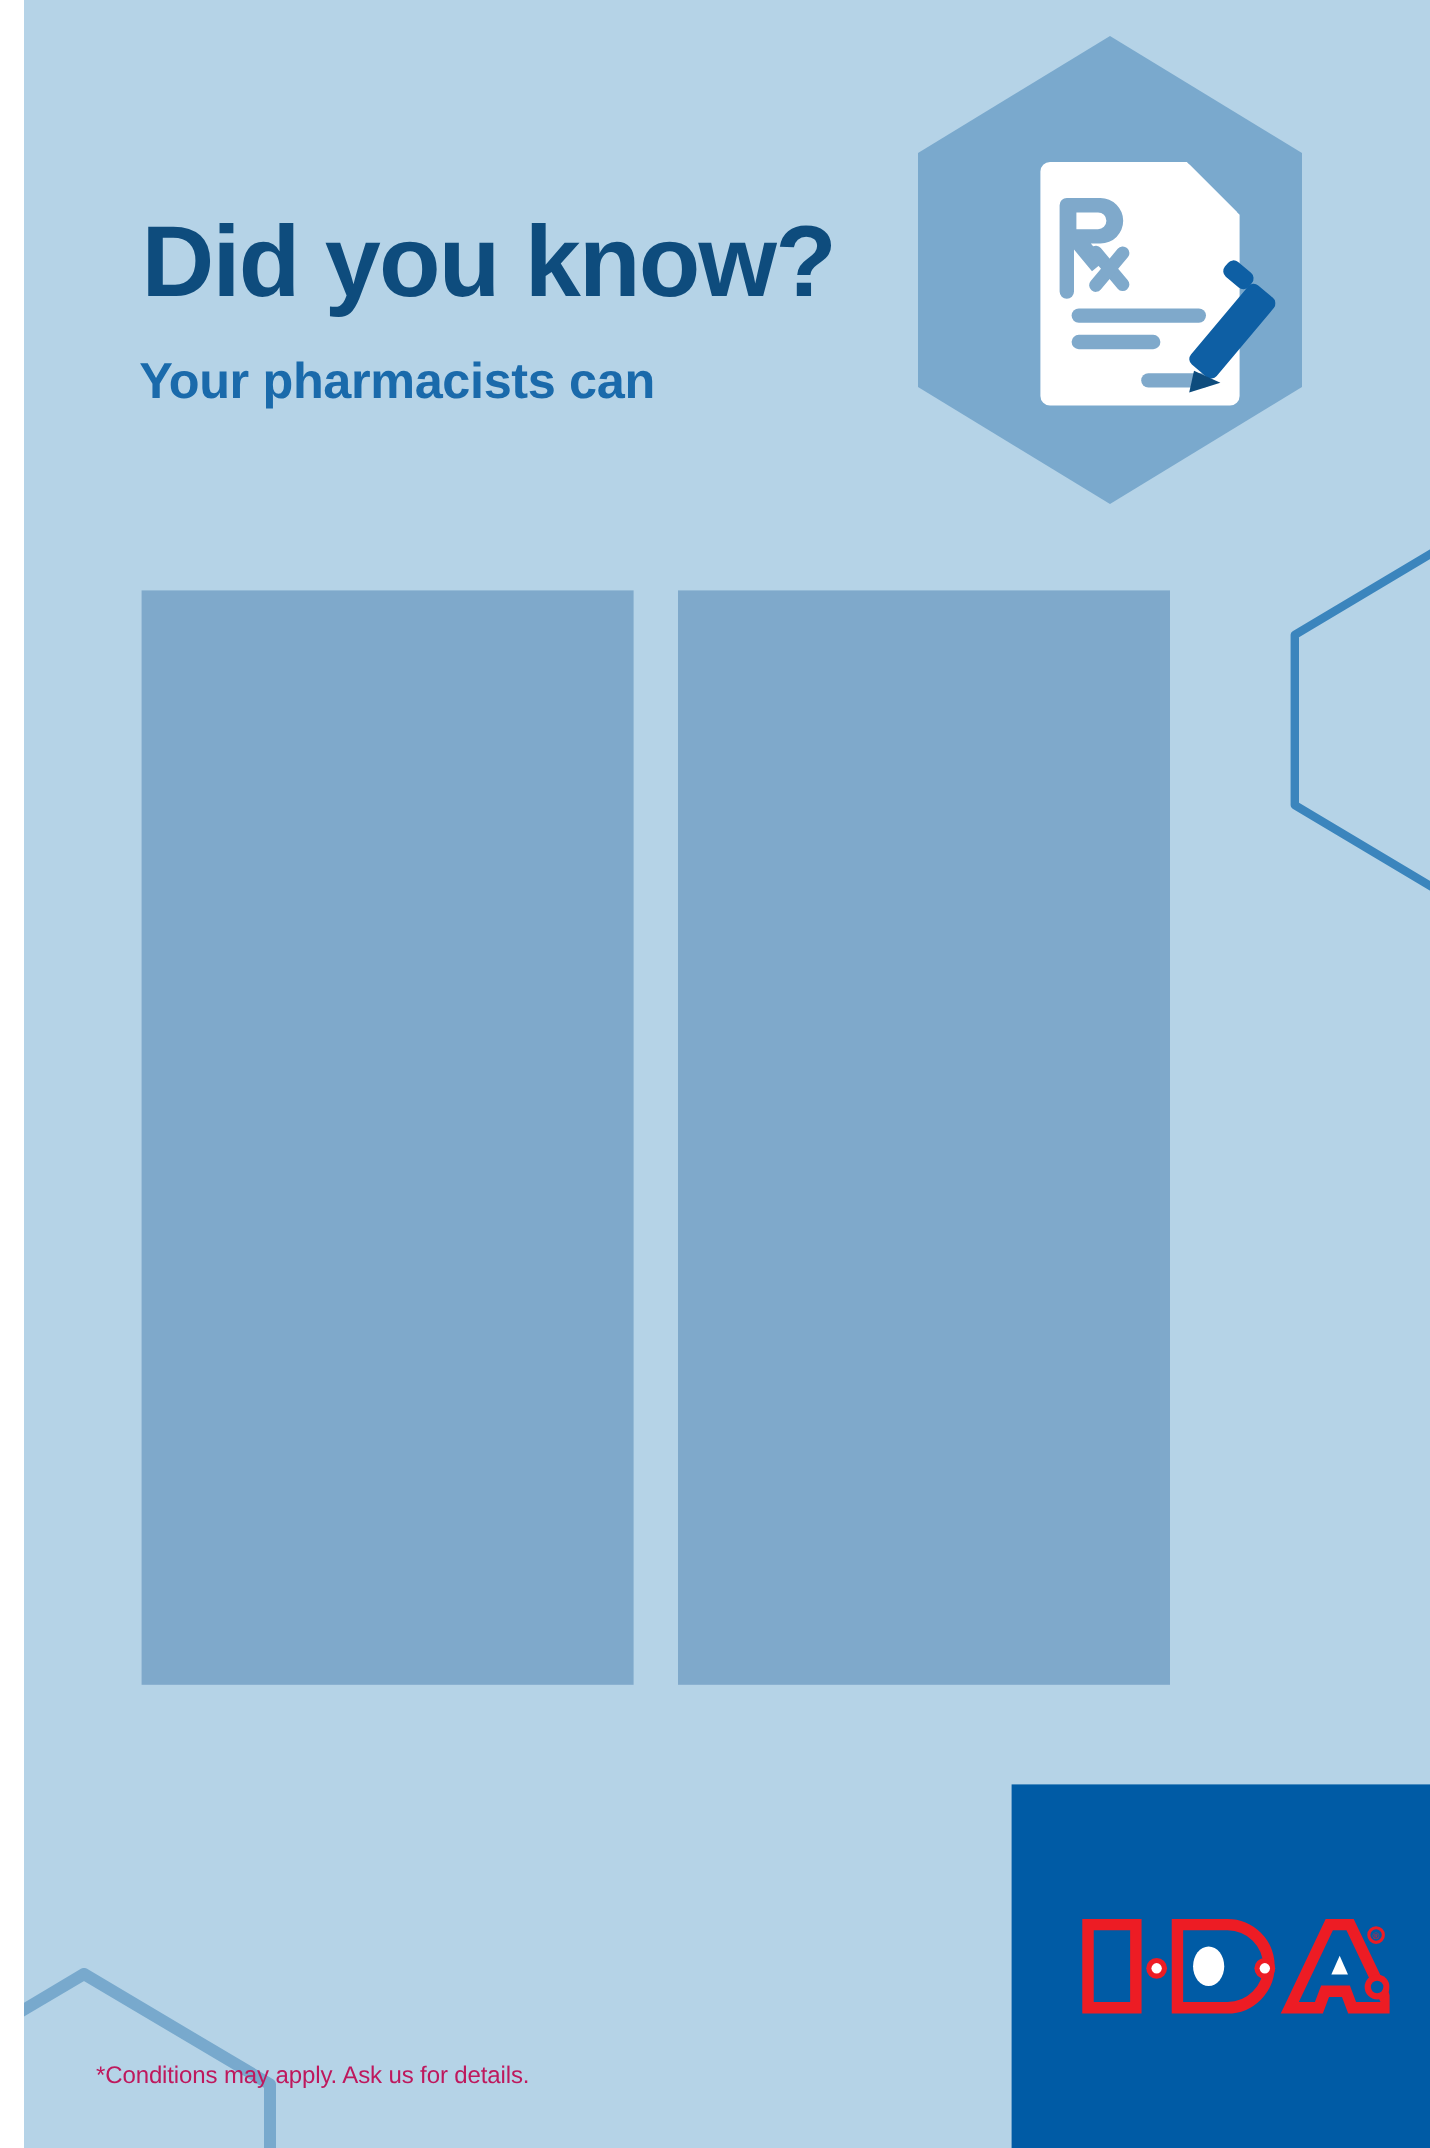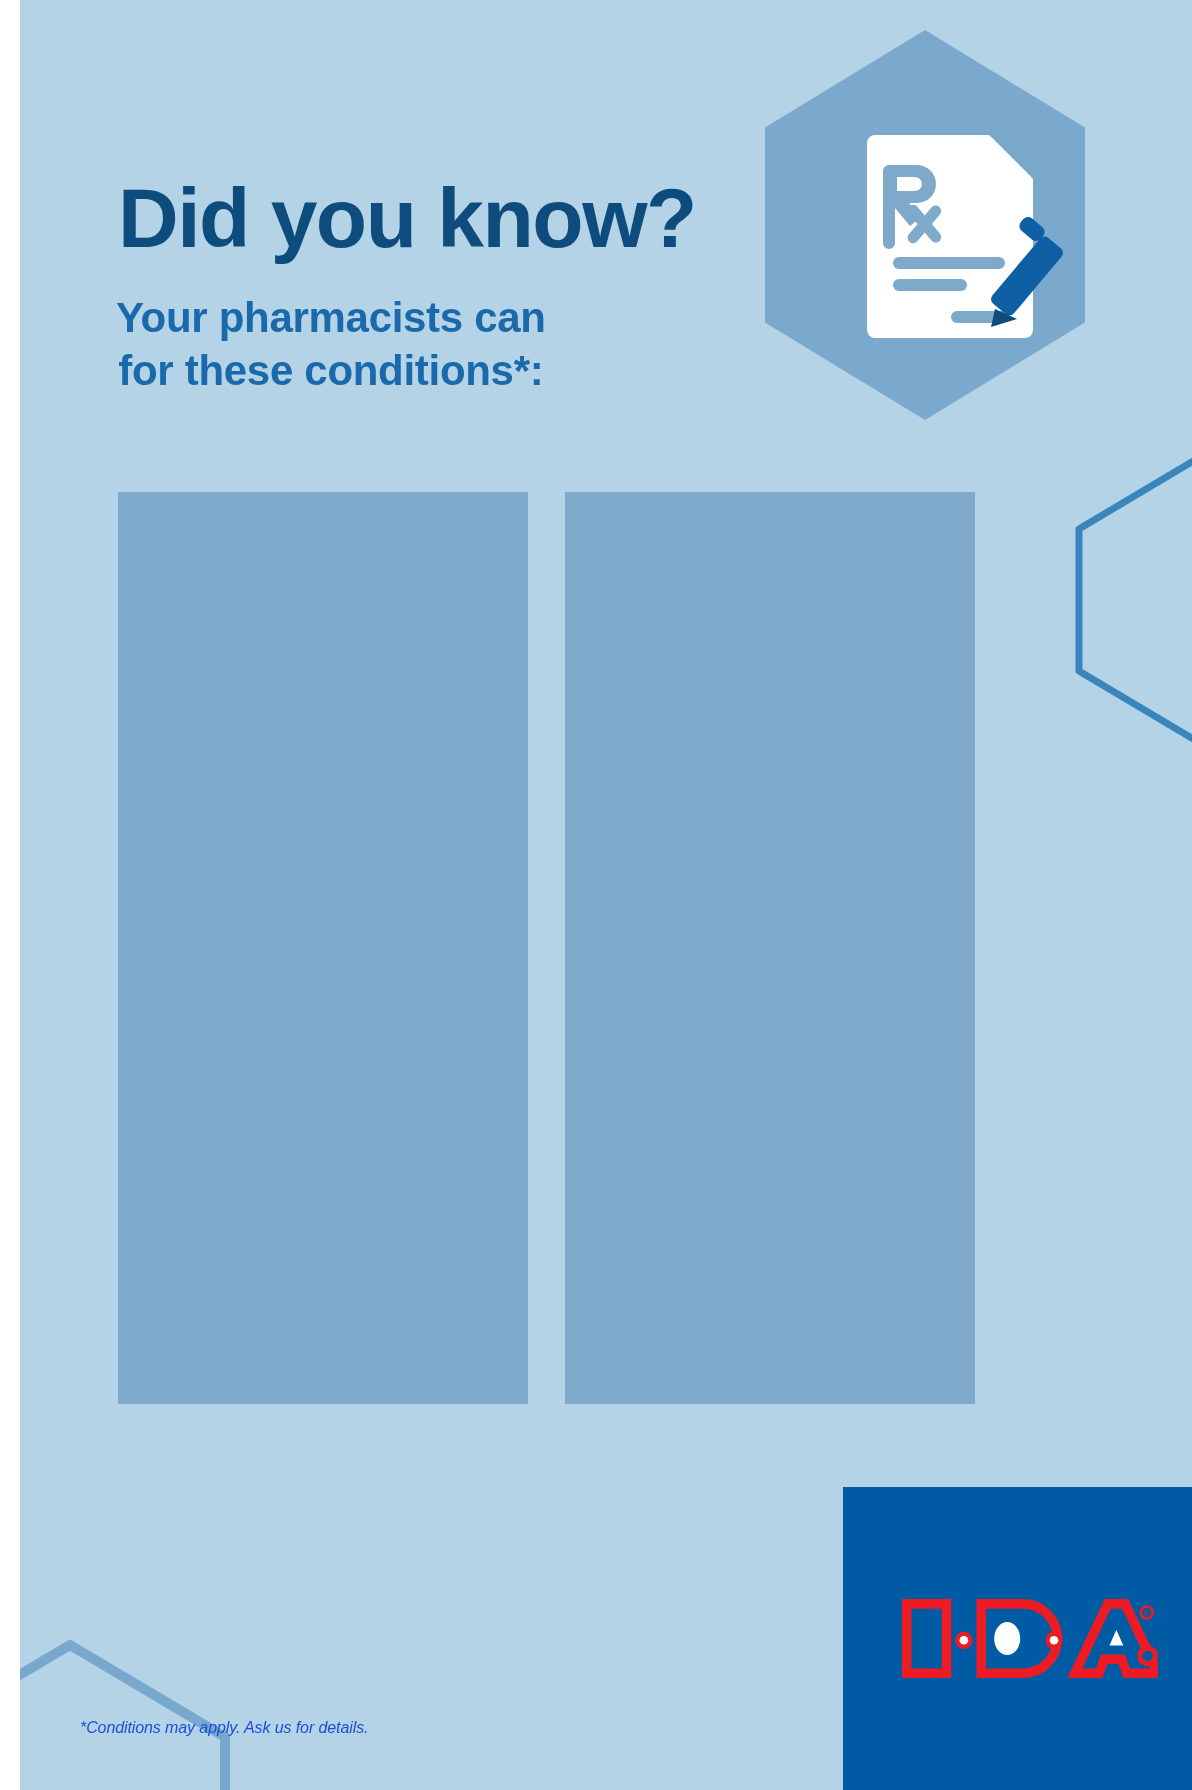--- a/index.html
+++ b/index.html
@@ -86,25 +86,24 @@
     top: 125px;
     width: 200px;
     height: 215px;
   }
 
   
   .footnote {
     position: absolute;
     left: 60px;
     top: 1719px;
-    font-size: 16px;
-    color: #1d4ed8;
+    font-size: 20px;
+    color: #be185d;
     letter-spacing: -0.1px;
     white-space: nowrap;
-    font-style: italic;
   }
 
   
   .logo-box {
     position: absolute;
     left: 823px;
     top: 1487px;
     width: 369px;
     height: 303px;
     background: #005ba5;
@@ -126,21 +125,20 @@
   </svg>
 
   <svg class="hex-outline-bottomleft" viewBox="0 0 320 370">
     <polygon points="160,5 315,97 315,273 160,365 5,273 5,97" fill="none" stroke="#78a9cd" stroke-width="10" stroke-linejoin="round"></polygon>
   </svg>
 
   <h1 class="headline">Did you know?</h1>
 
   <div class="subhead">
     <div>Your pharmacists can</div>
-    <div>for these conditions*:</div>
   </div>
 
   <svg class="rx-icon" viewBox="0 0 200 215">
 
     <path d="M4 10 h122 l44 44 v151 a8 8 0 0 1 -8 8 H12 a8 8 0 0 1 -8 -8 V18 a8 8 0 0 1 8 -8 z" fill="#ffffff"></path>
     <path d="M128 10 l42 42 h-42 z" fill="#7aa9cd" opacity="0.0"></path>
 
     <path d="M128 12 v40 h40 z" fill="#ffffff"></path>
     <path d="M128 12 l40 40 h-40 z" fill="#ffffff"></path>
 

